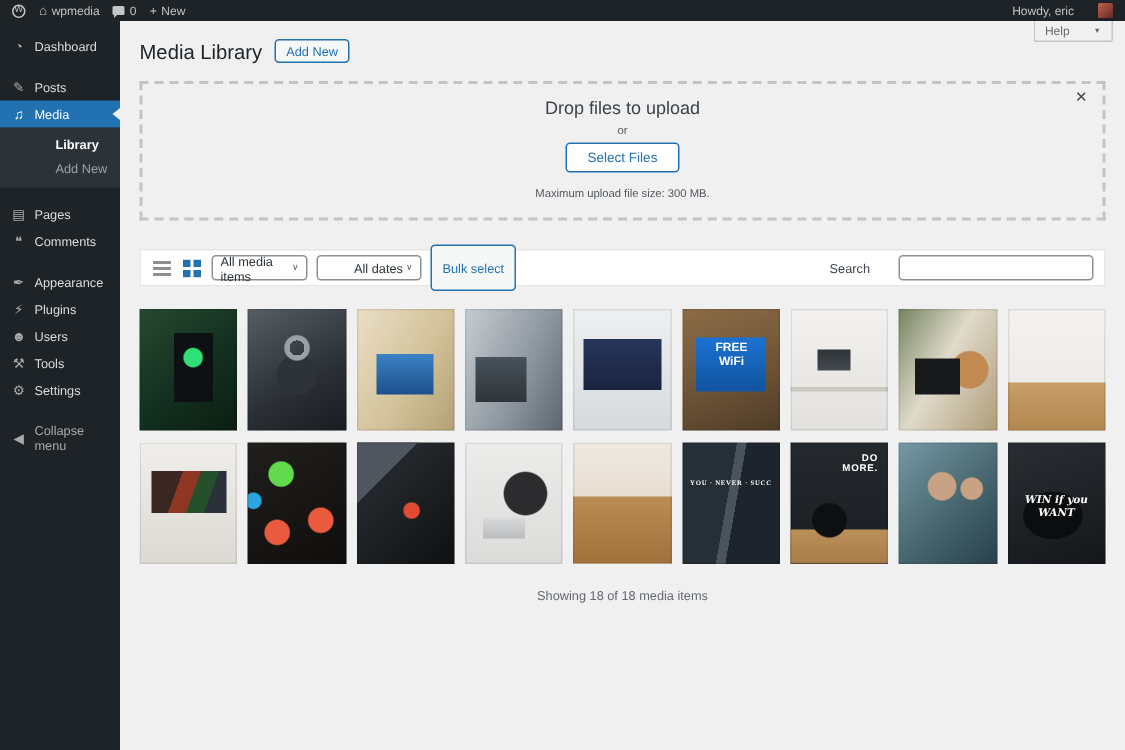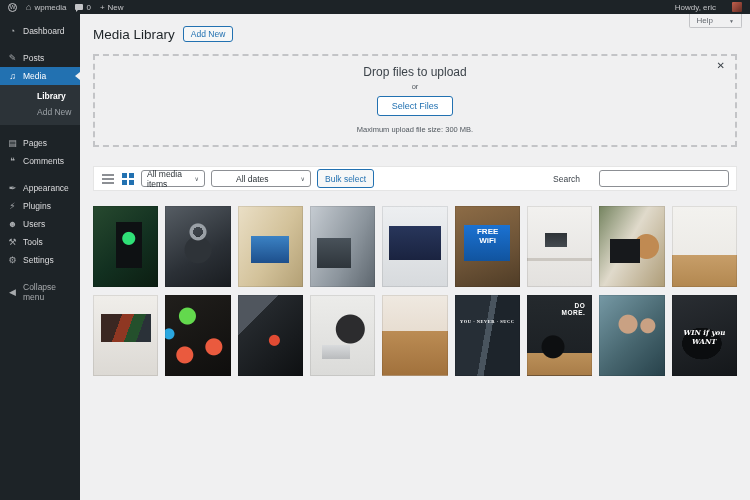--- a/index.html
+++ b/index.html
@@ -52,23 +52,23 @@
     padding:4px 14px; cursor:pointer; font-family:inherit; }
   .dz-max { font-size:7.5px; color:#50575e; margin-top:9px; }
   .dz-close { position:absolute; top:5px; right:10px; font-size:10px; color:#3c434a; cursor:pointer; line-height:1; }
 
   
   .filter-bar { background:#fff; border:1px solid #e5e5e5; height:25px; display:flex; align-items:center;
     padding:0 7px; gap:6px; margin-bottom:15px; }
   .view-btn { width:14px; height:14px; display:flex; align-items:center; justify-content:center; cursor:pointer; }
   .sel { border:1px solid #8c8f94; border-radius:3px; background:#fff; height:17px; font-size:8.5px; color:#2c3338;
     display:flex; align-items:center; justify-content:space-between; padding:0 5px; cursor:pointer; }
-  .sel-media { width:64px; } .sel-dates { width:100px;padding-left:24px; }
+  .sel-media { width:64px; } .sel-dates { width:70px;padding-left:24px; }
   .sel-chevron { font-size:6px; color:#50575e; }
-  .bulk-btn { height:19px; display:flex; align-items:center; }
+  .bulk-btn { height:31px; display:flex; align-items:center; }
   .search-wrap { margin-left:auto; display:flex; align-items:center; gap:19px; }
   .search-label { font-size:8.5px; color:#3c434a; }
   .search-input { width:130px; height:17px; border:1px solid #8c8f94; border-radius:3px; background:#fff; font-size:9px; padding:0 4px; }
 
   
   .grid { display:grid; grid-template-columns:repeat(9,1fr); gap:8px 7px; }
   .thumb { height:81px; position:relative; cursor:pointer; box-shadow:inset 0 0 0 1px rgba(0,0,0,.09); background:#ddd; }
   .t-lbl { position:absolute; pointer-events:none; color:#fff; font-weight:bold; }
   .lbl-wifi { left:16px; top:21px; width:34px; text-align:center; font-size:8px; line-height:1.15; font-weight:800; }
   .lbl-window { left:3px; right:3px; top:24px; text-align:center; font-size:4.5px; font-family:"Liberation Serif","DejaVu Serif",serif; letter-spacing:.5px; }
@@ -225,13 +225,14 @@
       </div>
       <div class="thumb" title="DO MORE poster with black mug on wooden desk" style="background: radial-gradient(circle at 40% 64%, rgb(13, 15, 17) 0px, rgb(13, 15, 17) 11px, rgba(0, 0, 0, 0) 12px) no-repeat, linear-gradient(rgb(187, 144, 89), rgb(168, 124, 72)) 0px 100% / 100% 28% no-repeat, linear-gradient(rgb(36, 41, 45), rgb(26, 30, 34));">
         <span class="t-lbl lbl-poster">DO MORE.</span>
       </div>
       <div class="thumb" title="blurred man with beard talking on phone, teal tones" style="background: radial-gradient(circle at 44% 36%, rgb(201, 161, 131) 0px, rgb(201, 161, 131) 9px, rgba(0, 0, 0, 0) 10px) no-repeat, radial-gradient(circle at 74% 38%, rgb(201, 161, 131) 0px, rgb(201, 161, 131) 7px, rgba(0, 0, 0, 0) 8px) no-repeat, linear-gradient(135deg, rgb(118, 153, 165) 0%, rgb(71, 102, 111) 55%, rgb(39, 65, 74) 100%);"></div>
       <div class="thumb" title="black mug with WIN if you WANT script and DO MORE sign behind" style="background: radial-gradient(20px 16px at 46% 60%, rgb(11, 13, 15) 0px, rgb(11, 13, 15) 98%, rgba(0, 0, 0, 0) 100%) no-repeat, linear-gradient(160deg, rgb(42, 46, 51) 0%, rgb(20, 23, 26) 100%);">
         <span class="t-lbl lbl-mug">WIN if you WANT</span>
       </div>
     </div>
 
+  <div class="status">Showing 18 of 18 media items</div>
 </div>
 
 </body></html>

